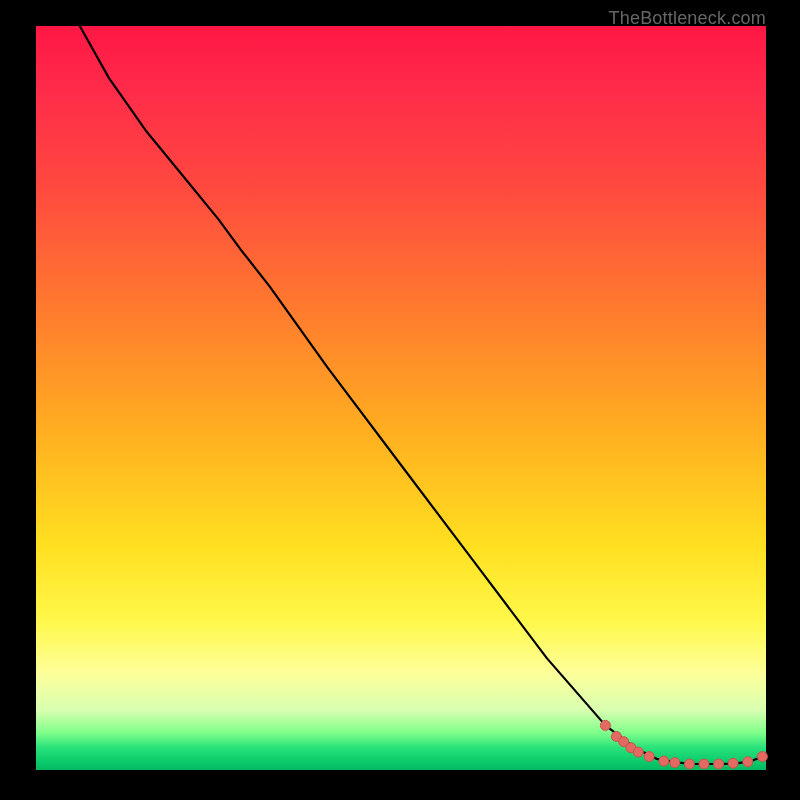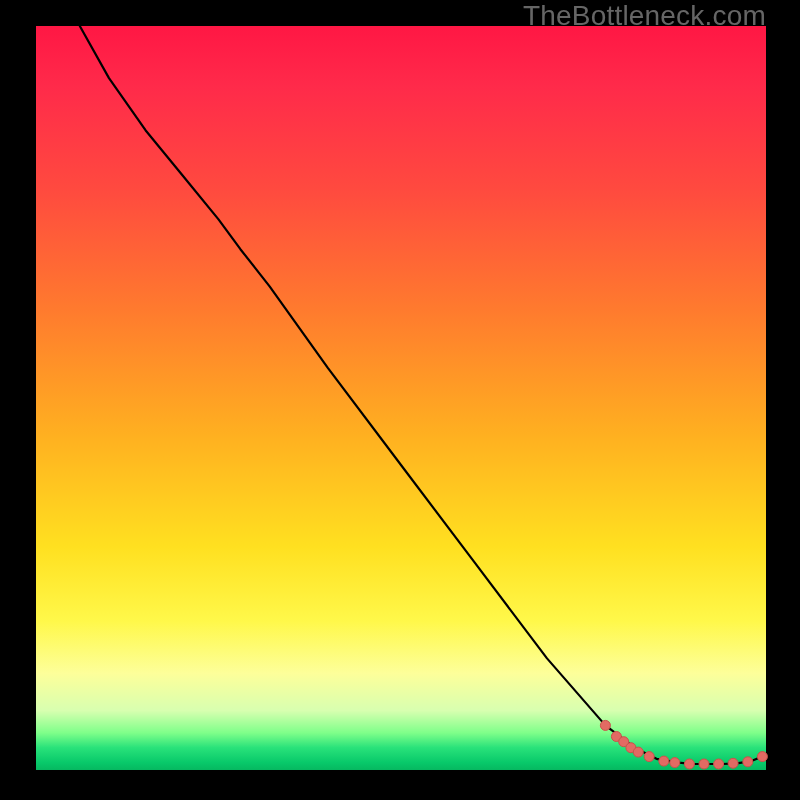--- a/index.html
+++ b/index.html
@@ -36,24 +36,24 @@
       #fdff9a 87%,
       #d8ffb0 92%,
       #7fff8a 95%,
       #29e27a 97%,
       #08c96a 99%,
       #06b860 100%
     );
   }
   .watermark {
     position: absolute;
-    top: 0;
+    top: 8px;
     right: 34px;
     color: #666;
-    font-size: 28px;
+    font-size: 18px;
     letter-spacing: 0.2px;
     user-select: none;
   }
   svg.curve {
     position: absolute;
     left: 0;
     top: 0;
     width: 730px;
     height: 744px;
     overflow: visible;

